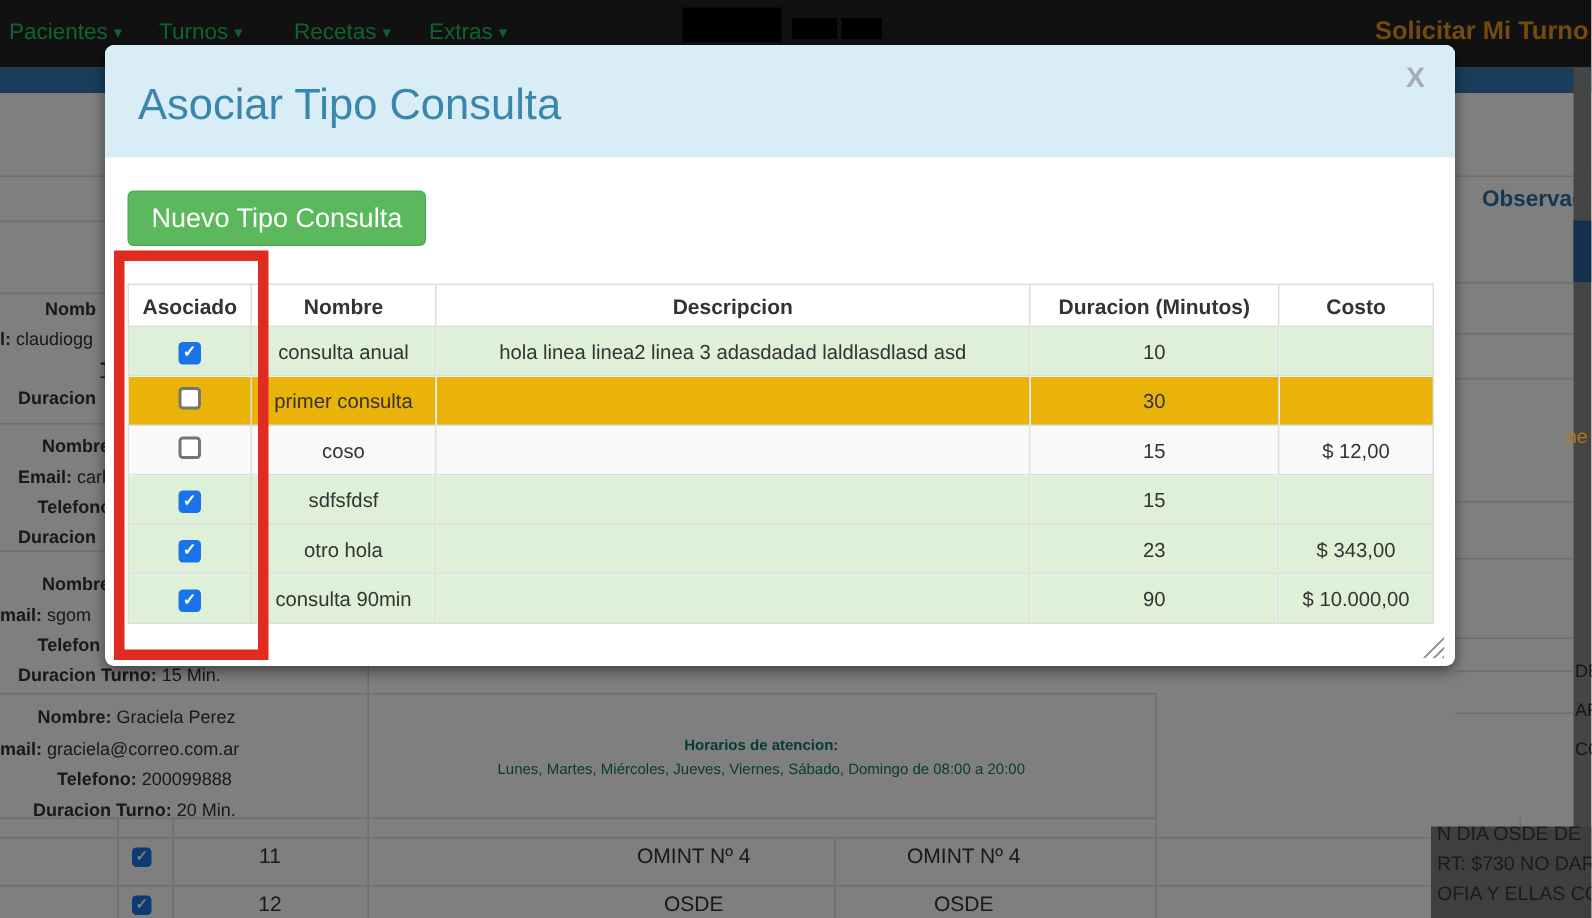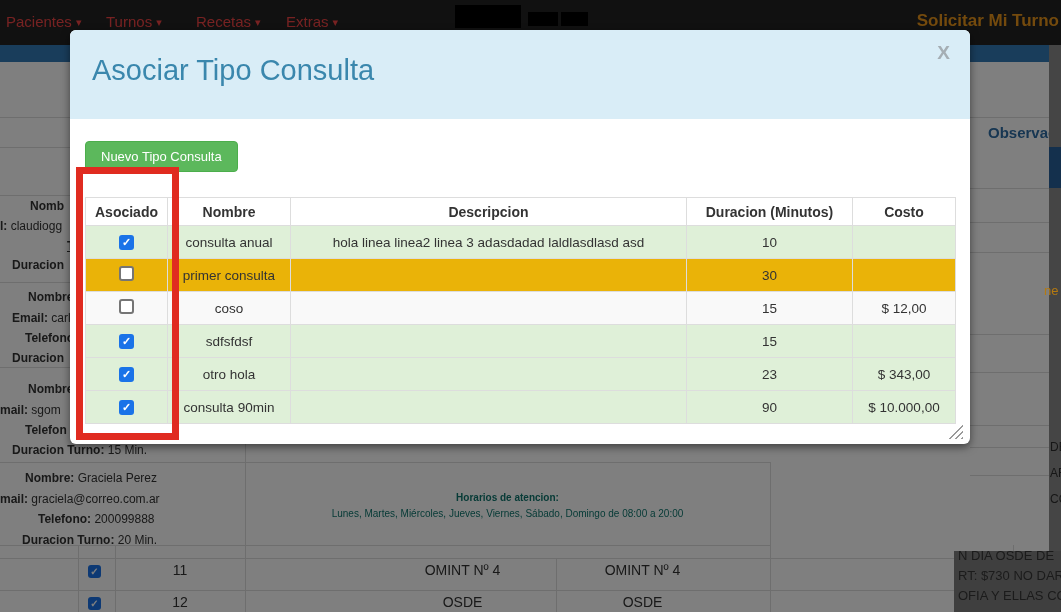--- a/index.html
+++ b/index.html
@@ -3,21 +3,21 @@
 <meta charset="utf-8">
 <style>
   html,body{margin:0;padding:0}
   body{
     width:1061px;height:612px;position:relative;overflow:hidden;
     font-family:"Liberation Sans",sans-serif;background:#fff;
   }
   
   .page{position:absolute;inset:0;z-index:0;background:#fff}
   .navbar{position:absolute;left:0;top:0;width:1061px;height:45px;background:#222}
-  .nav-item{position:absolute;top:13px;color:#ef4444;font-size:15px;white-space:nowrap;cursor:pointer}
+  .nav-item{position:absolute;top:13px;color:#22c55e;font-size:15px;white-space:nowrap;cursor:pointer}
   .nav-item .caret{font-size:11px;margin-left:4px;position:relative;top:-1px}
   .censor{position:absolute;background:#000}
   .brand{position:absolute;top:11px;right:2px;font-size:17px;font-weight:bold;color:#e8951a;white-space:nowrap;cursor:pointer}
   .bluebar{position:absolute;left:0;top:45px;width:1061px;height:17px;background:#337ab7}
   .hline{position:absolute;height:1px;background:#ddd}
   .vline{position:absolute;width:1px;background:#ddd}
   .obs-header{position:absolute;left:988px;top:124px;font-size:15px;font-weight:bold;color:#2e6da4;white-space:nowrap}
   .frag{position:absolute;font-size:12px;color:#333;white-space:nowrap}
   .frag b{color:#333}
   .horarios{position:absolute;left:245px;top:492px;width:525px;text-align:center;color:#0f766e;font-size:10px}
@@ -36,27 +36,27 @@
   .strip{position:absolute;left:1049px;top:45px;width:12px;height:567px;background:#454545}
   .navyblock{position:absolute;left:1049px;top:147px;width:12px;height:41px;background:#14304d}
   .orange-frag{position:absolute;left:1044px;top:283px;font-size:13px;color:#b57a10;white-space:nowrap}
   .strip-letter{position:absolute;left:1050px;font-size:12px;color:#161616;white-space:nowrap}
   .tooltip-box{position:absolute;left:954px;top:551px;width:107px;height:61px;background:#3f3f3f;overflow:hidden}
   .tooltip-box .tl{font-size:13px;color:#1b1b1b;white-space:nowrap;padding-left:4px;line-height:20px}
   .tooltip-box .tl:first-child{margin-top:-5px}
   
   .modal{position:absolute;left:70px;top:30px;width:900px;height:414px;z-index:20;
          background:#fff;border-radius:6px;box-shadow:0 3px 9px rgba(0,0,0,.5)}
-  .modal-header{height:89px;box-sizing:border-box;background:#d9edf7;border-radius:6px 6px 0 0;
+  .modal-header{height:75px;box-sizing:border-box;background:#d9edf7;border-radius:6px 6px 0 0;
                 padding:24px 16px 0 22px;position:relative}
   .modal-title{font-size:29px;color:#3a87ad}
   .modal-close{position:absolute;top:12px;right:20px;font-size:19px;font-weight:bold;color:#a5aeb4;cursor:pointer}
   .modal-body{padding:22px 15px 0 15px;position:relative}
   .btn-green{display:inline-block;background:#5cb85c;border:1px solid #4cae4c;border-radius:4px;
-             color:#fff;font-size:13px;font-family:"Liberation Sans",sans-serif;
+             color:#fff;font-size:18px;font-family:"Liberation Sans",sans-serif;
              padding:7px 15px;cursor:pointer;margin-bottom:25px}
   table.assoc{border-collapse:collapse;table-layout:fixed;width:870px}
   table.assoc th,table.assoc td{border:1px solid #ddd;text-align:center;color:#333;overflow:hidden;white-space:nowrap}
   table.assoc th{font-size:14px;font-weight:bold;height:27px;padding:0 4px}
   table.assoc td{font-size:13.5px;height:32px;padding:0 8px}
   tr.bg-green td{background:#dff0d8}
   tr.bg-white td{background:#eab308}
   tr.bg-stripe td{background:#f9f9f9}
   .grip{position:absolute;right:7px;bottom:5px;width:15px;height:15px;cursor:se-resize;
         background:repeating-linear-gradient(-45deg,#9a9a9a 0 1.5px,transparent 1.5px 4.5px);

